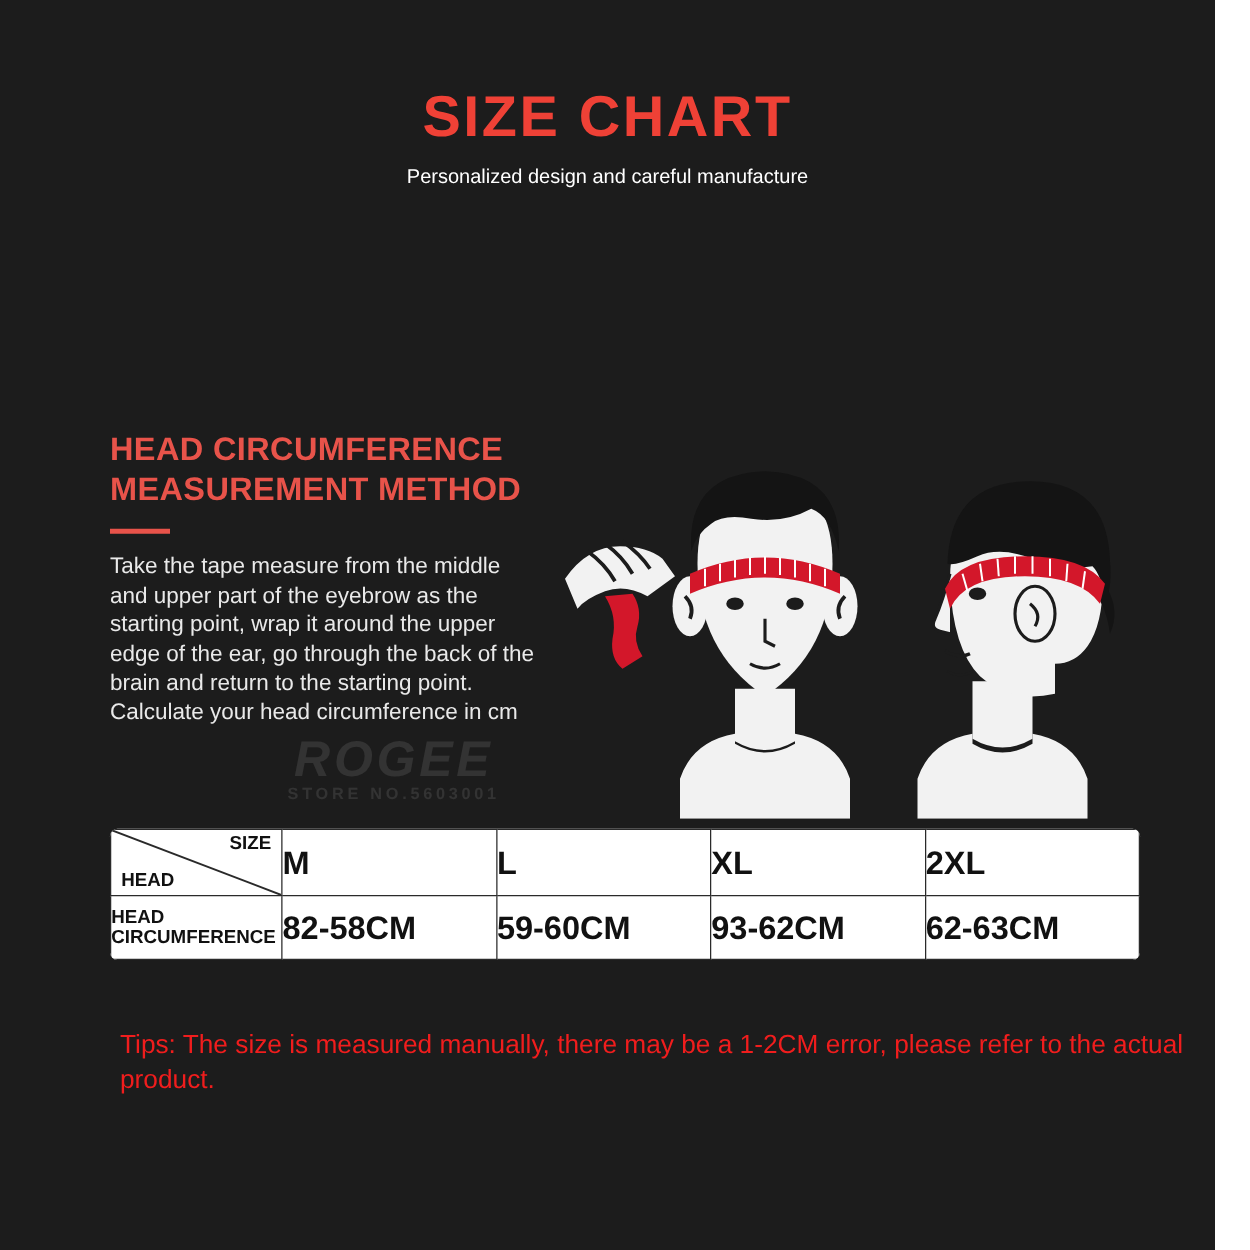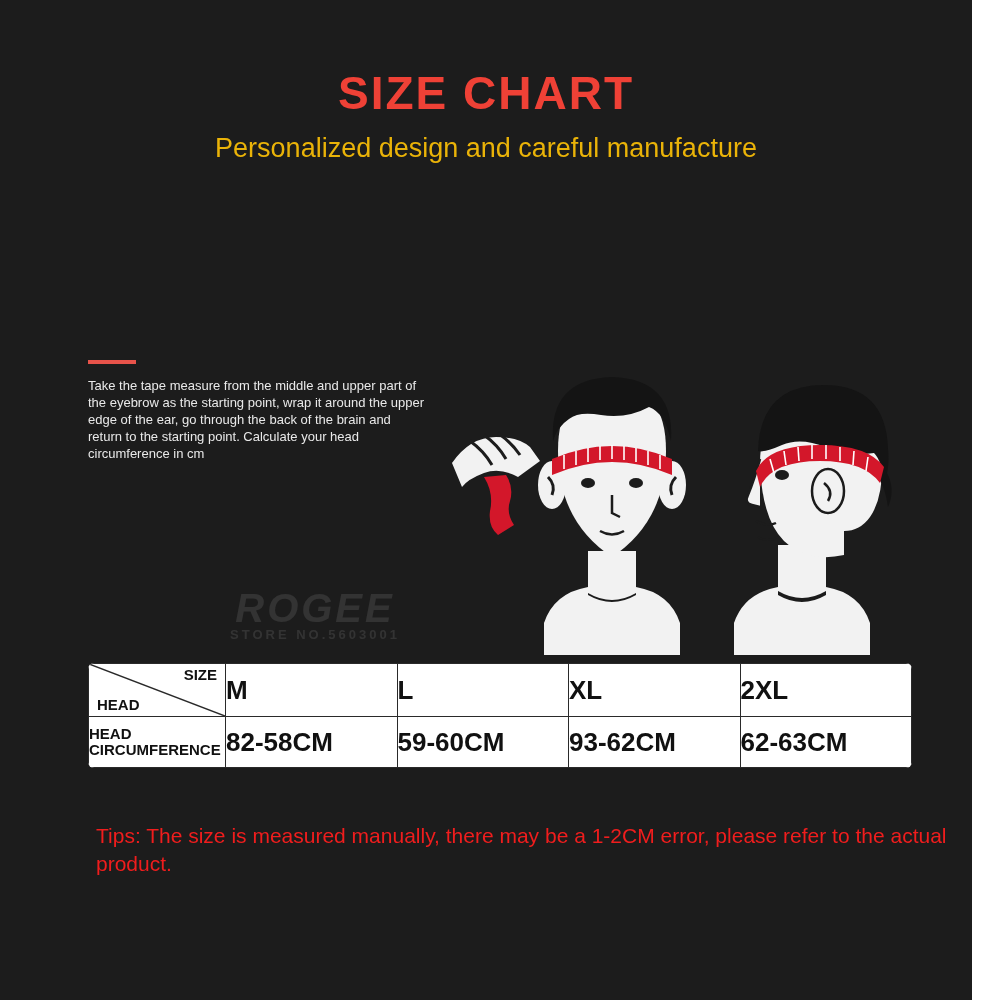--- a/index.html
+++ b/index.html
@@ -29,22 +29,22 @@
     font-size: 46px;
     font-weight: bold;
     letter-spacing: 2px;
   }
   .subtitle {
     position: absolute;
     top: 133px;
     left: 0;
     width: 100%;
     text-align: center;
-    color: #eab308;
-    font-size: 27px;
+    color: #ffffff;
+    font-size: 16px;
     font-weight: normal;
   }
 
   
   .method {
     position: absolute;
     left: 88px;
     top: 344px;
     width: 340px;
   }
@@ -56,21 +56,21 @@
     letter-spacing: 0.3px;
   }
   .method-rule {
     width: 48px;
     height: 4px;
     background: #e8534a;
     margin: 16px 0 14px 0;
   }
   .method-body {
     color: #e9e9e9;
-    font-size: 13px;
+    font-size: 18px;
     line-height: 1.30;
   }
 
   
   .illus {
     position: absolute;
     left: 440px;
     top: 355px;
     width: 520px;
     height: 300px;
@@ -169,20 +169,24 @@
 </style>
 </head>
 <body>
 
 <div class="page">
 
   <div class="title">SIZE CHART</div>
   <div class="subtitle">Personalized design and careful manufacture</div>
 
   <div class="method">
+    <div class="method-heading">
+      <div>HEAD CIRCUMFERENCE</div>
+      <div>MEASUREMENT METHOD</div>
+    </div>
     <div class="method-rule"></div>
     <div class="method-body">Take the tape measure from the middle and upper part of the eyebrow as the starting point, wrap it around the upper edge of the ear, go through the back of the brain and return to the starting point. Calculate your head circumference in cm</div>
   </div>
 
   <div class="watermark">
     <div class="wm-main">ROGEE</div>
     <div class="wm-sub">STORE NO.5603001</div>
   </div>
 
   <div class="illus">

